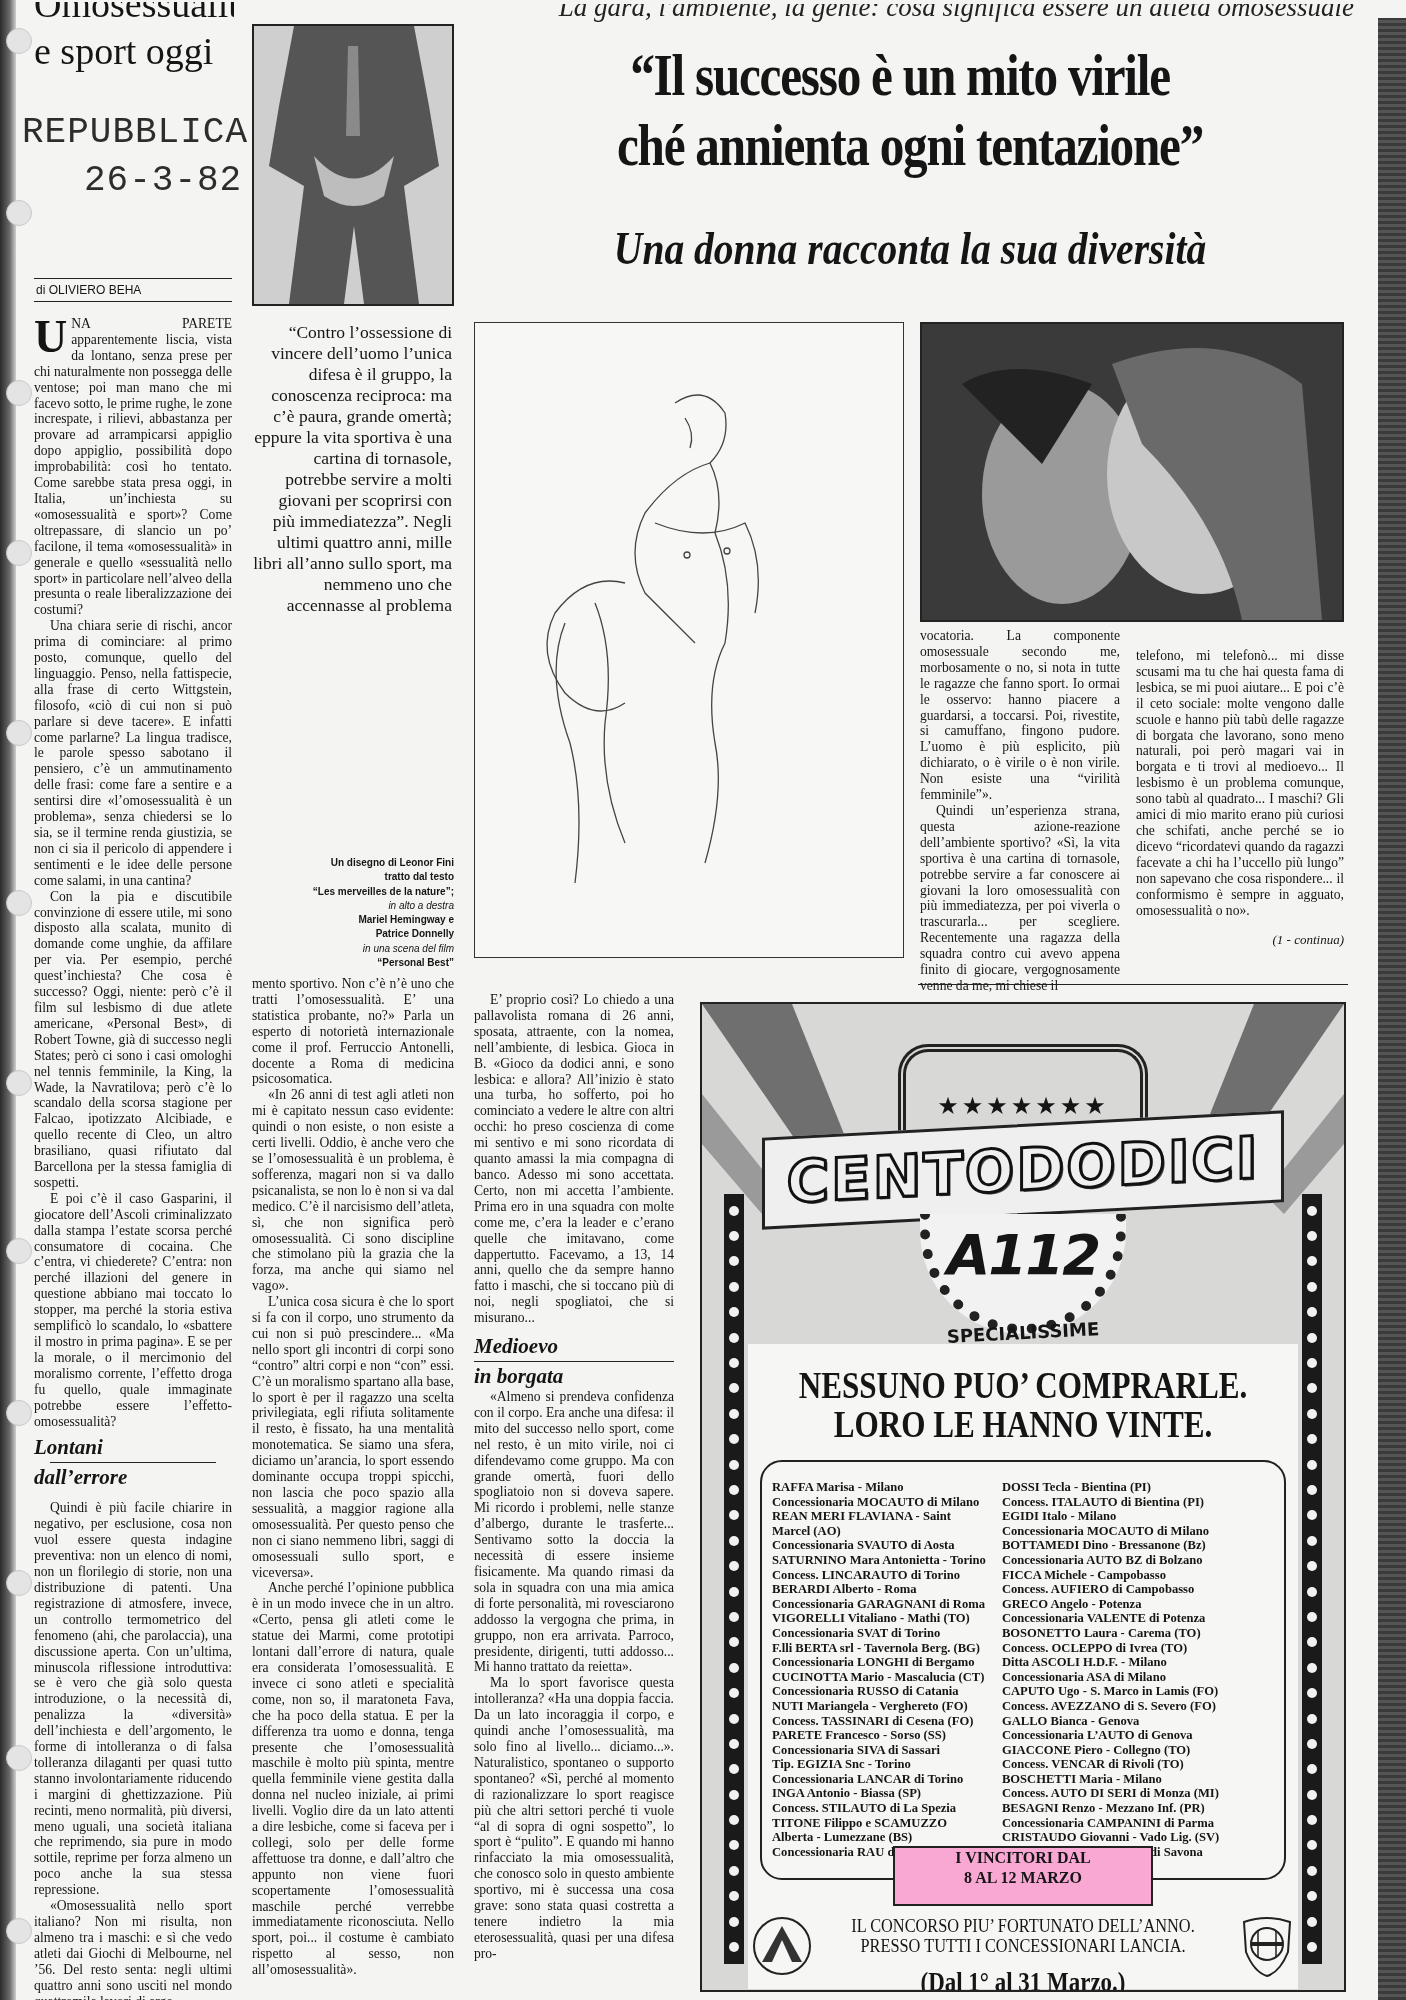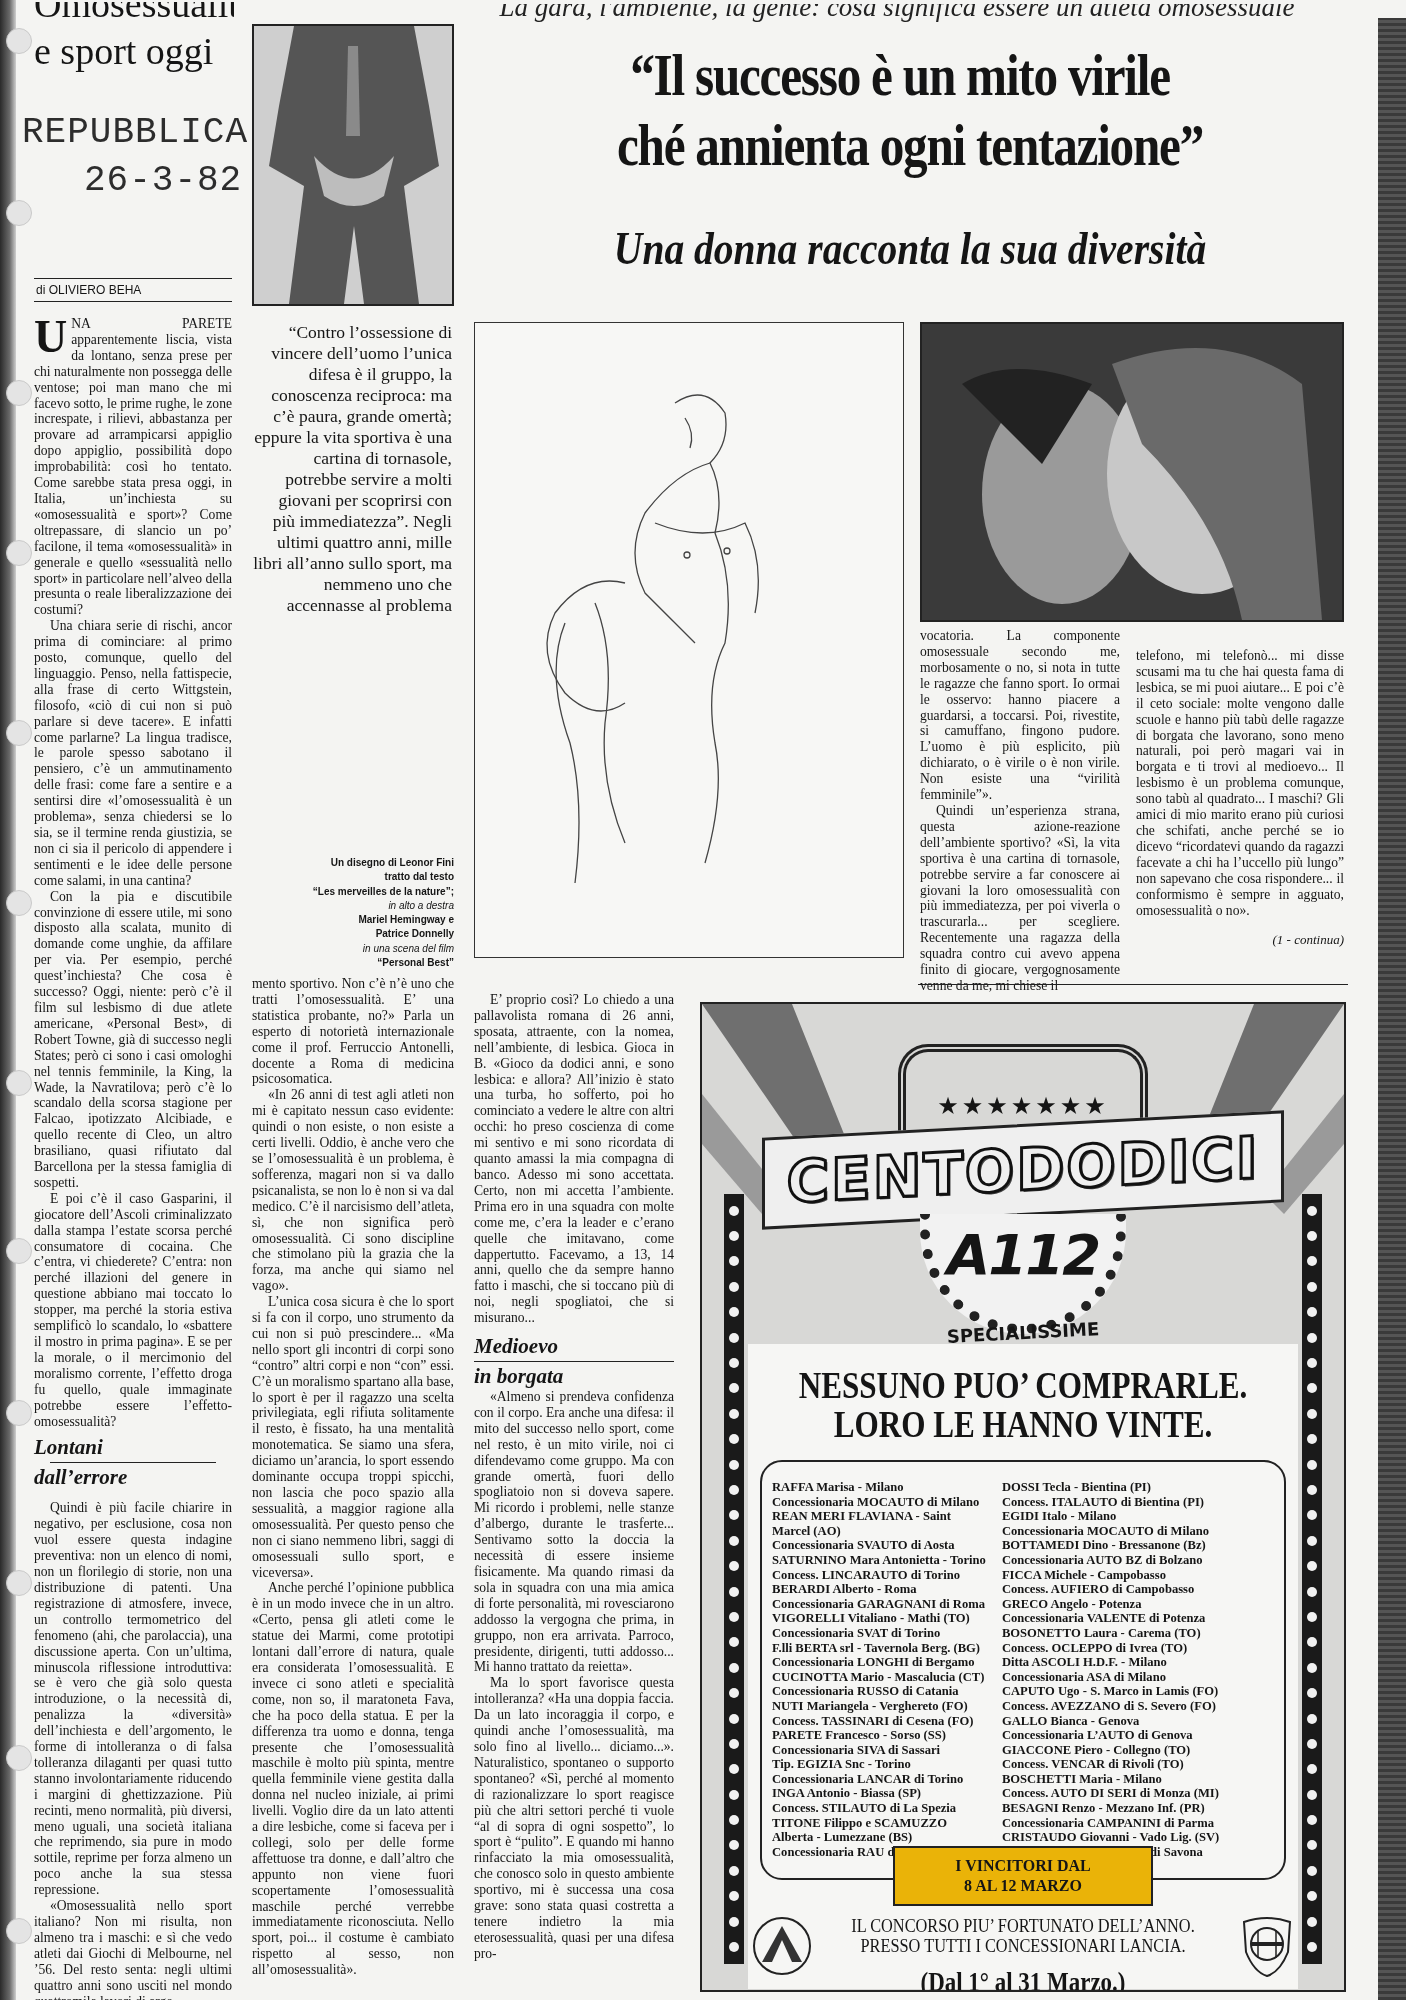--- a/index.html
+++ b/index.html
@@ -58,21 +58,21 @@
 
 <div class="abs photo" style="left:252px;top:24px;width:202px;height:282px;">
   <svg width="198" height="278" viewBox="0 0 198 278">
     <rect width="198" height="278" fill="#cfcfcf"></rect>
     <path d="M40 0 L160 0 L175 80 L185 140 L150 160 L165 278 L110 278 L100 200 L90 278 L35 278 L50 160 L15 140 L25 80 Z" fill="#555"></path>
     <path d="M60 130 Q100 175 140 130 L130 170 Q100 190 70 170 Z" fill="#bdbdbd"></path>
     <path d="M94 20 L104 20 L106 110 L92 110 Z" fill="#8a8a8a"></path>
   </svg>
 </div>
 
-<div class="abs" style="left:472px;top:4px;width:850px;height:28px;overflow:hidden;text-align:center;">
+<div class="abs" style="left:504px;top:4px;width:850px;height:28px;overflow:hidden;text-align:right;">
   <div class="kicker" style="margin-top:-12px;">La gara, l'ambiente, la gente: cosa significa essere un atleta omosessuale</div>
 </div>
 <div class="abs headline" style="left:470px;top:42px;width:860px;">“Il successo è un mito virile</div>
 <div class="abs headline" style="left:470px;top:112px;width:880px;">ché annienta ogni tentazione”</div>
 <div class="abs subhead" style="left:480px;top:222px;width:860px;">Una donna racconta la sua diversità</div>
 
 <div class="abs col" style="left:34px;top:316px;width:198px;">
   <p class="noind"><span class="dropcap">U</span><span>NA PARETE apparentemente liscia, vista da lontano, senza prese per chi naturalmente non possegga delle ventose; poi man mano che mi facevo sotto, le prime rughe, le zone increspate, i rilievi, abbastanza per provare ad arrampicarsi appiglio dopo appiglio, possibilità dopo improbabilità: così ho tentato. Come sarebbe stata presa oggi, in Italia, un’inchiesta su «omosessualità e sport»? Come oltrepassare, di slancio un po’ facilone, il tema «omosessualità» in generale e quello «sessualità nello sport» in particolare nell’alveo della presunta o reale liberalizzazione dei costumi?</span></p>
   <p>Una chiara serie di rischi, ancor prima di cominciare: al primo posto, comunque, quello del linguaggio. Penso, nella fattispecie, alla frase di certo Wittgstein, filosofo, «ciò di cui non si può parlare si deve tacere». E infatti come parlarne? La lingua tradisce, le parole spesso sabotano il pensiero, c’è un ammutinamento delle frasi: come fare a sentire e a sentirsi dire «l’omosessualità è un problema», senza chiedersi se lo sia, se il termine renda giustizia, se non ci sia il pericolo di appendere i sentimenti e le idee delle persone come salami, in una cantina?</p>
   <p>Con la pia e discutibile convinzione di essere utile, mi sono disposto alla scalata, munito di domande come unghie, da affilare per via. Per esempio, perché quest’inchiesta? Che cosa è successo? Oggi, niente: però c’è il film sul lesbismo di due atlete americane, «Personal Best», di Robert Towne, già di successo negli States; però ci sono i casi omologhi nel tennis femminile, la King, la Wade, la Navratilova; però c’è lo scandalo della scorsa stagione per Falcao, ipotizzato Alcibiade, e quello recente di Cleo, un altro brasiliano, quasi rifiutato dal Barcellona per la stessa famiglia di sospetti.</p>
@@ -291,21 +291,21 @@
           <div>Concess. VENCAR di Rivoli (TO)</div>
           <div>BOSCHETTI Maria - Milano</div>
           <div>Concess. AUTO DI SERI di Monza (MI)</div>
           <div>BESAGNI Renzo - Mezzano Inf. (PR)</div>
           <div>Concessionaria CAMPANINI di Parma</div>
           <div>CRISTAUDO Giovanni - Vado Lig. (SV)</div>
           <div>Concessionaria DEVASINI di Savona</div>
         </div>
     </div>
 
-    <div style="position:relative;margin:-34px auto 0;width:260px;height:60px;background:#eab308;border:2px solid #222;text-align:center;font-size:16px;line-height:20px;padding-top:8px;font-weight:bold;">
+    <div style="position:relative;margin:-34px auto 0;width:260px;height:60px;background:#f9a8d4;border:2px solid #222;text-align:center;font-size:16px;line-height:20px;padding-top:0;font-weight:bold;">
       <div>I VINCITORI DAL</div>
       <div>8 AL 12 MARZO</div>
     </div>
 
     <div style="position:relative;height:120px;margin-top:6px;">
       <svg style="position:absolute;left:4px;top:4px;" width="60" height="60" viewBox="0 0 60 60">
         <circle cx="30" cy="30" r="28" fill="none" stroke="#222" stroke-width="2"></circle>
         <polygon points="30,10 50,46 10,46" fill="#333"></polygon>
         <polygon points="30,24 40,46 20,46" fill="#f6f6f4"></polygon>
       </svg>

